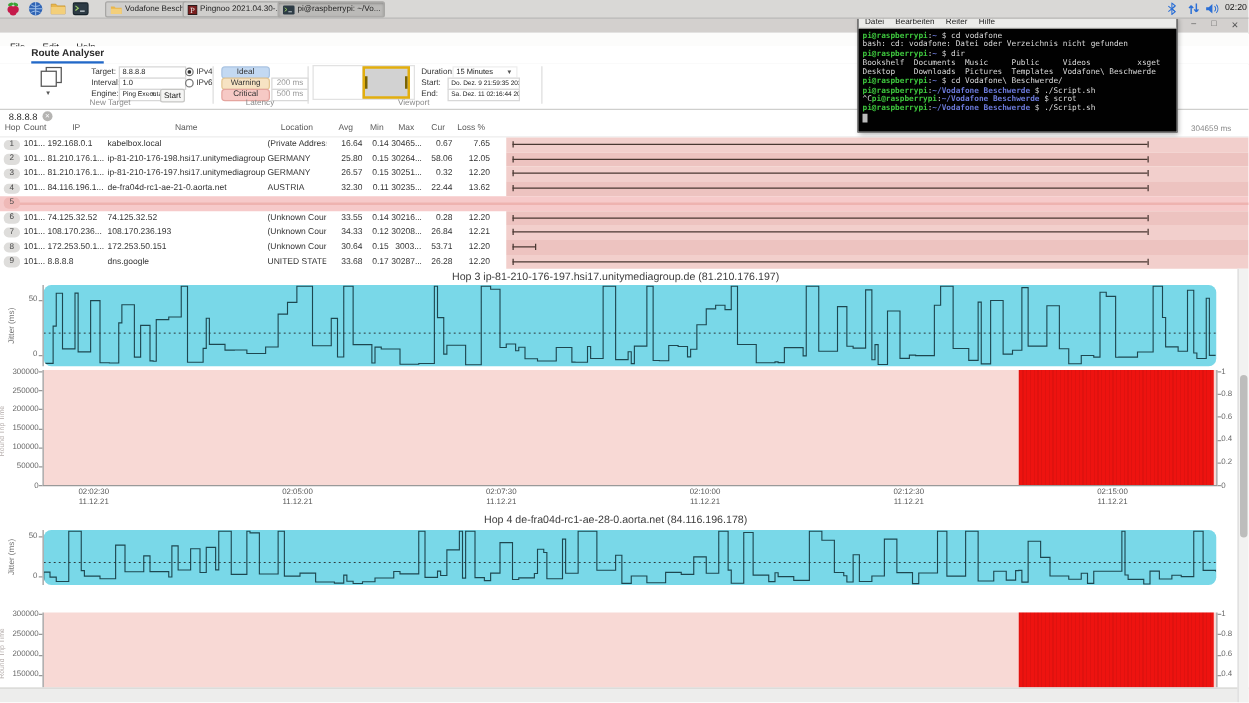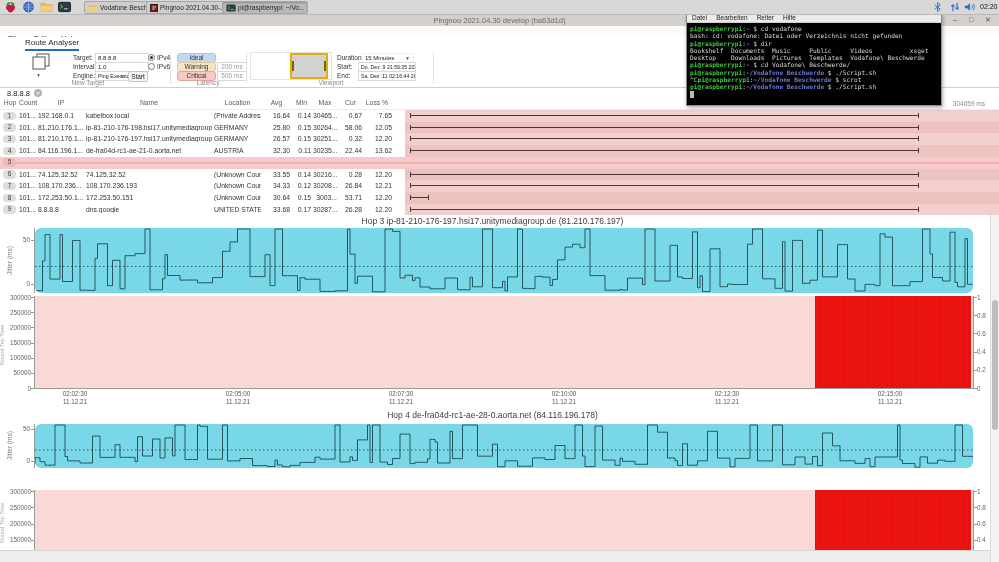--- a/index.html
+++ b/index.html
@@ -16,21 +16,21 @@
   .wbtn svg{flex:0 0 auto;}
   .clock{position:absolute;top:3px;font-size:7px;color:#111;}
   
   #titlebar{left:0;top:14px;width:999px;height:12px;background:#d3d0ce;border-bottom:1px solid #c2bfbd;}
   #titlebar .t{position:absolute;left:0;width:100%;top:2px;text-align:center;font-size:7.5px;color:#6e6a67;}
   .winctl{position:absolute;top:2px;font-size:7px;color:#555;}
   #menubar{left:0;top:26px;width:999px;height:11px;background:#fcfcfb;}
   .menu-item{display:inline-block;margin-left:0;margin-right:14px;font-size:7.5px;color:#1a1a1a;}
   #menubar .wrap{position:absolute;left:8px;top:1px;}
   #tabrow{left:0;top:37px;width:999px;height:14px;background:#fff;border-bottom:1px solid #e6e6e6;}
-  #ribbon-tab{position:absolute;left:25px;top:1px;font-size:8px;font-weight:normal;color:#2b2b2b;
+  #ribbon-tab{position:absolute;left:25px;top:1px;font-size:8px;font-weight:bold;color:#2b2b2b;
               padding-bottom:2px;border-bottom:2px solid #2268c8;}
   #ribbon{left:0;top:51px;width:999px;height:36px;background:#fff;border-bottom:1px solid #cfcfcd;}
   .vsep{position:absolute;top:2px;height:30px;width:1px;background:#dedede;}
   .rlabel{position:absolute;font-size:6.5px;color:#8a8a8a;text-align:center;}
   .flabel{position:absolute;font-size:6.5px;color:#333;}
   .rfield{position:absolute;height:8px;background:#fff;border:1px solid #d8d8d8;font-size:6px;color:#222;
           line-height:8px;padding-left:2px;overflow:hidden;white-space:nowrap;}
   .caret{position:absolute;font-size:5px;color:#555;}
   .rbtn{position:absolute;height:9px;background:#f5f5f4;border:1px solid #c6c6c4;border-radius:2px;
         font-size:6.5px;color:#222;text-align:center;line-height:9px;}
@@ -154,21 +154,20 @@
         <path d="M8.5 1 V9 M8.5 9 l-2-2.4 M8.5 9 l2-2.4" stroke="#2b6fd6" fill="none" stroke-width="1.4"></path>
       </svg>
     <svg class="tb-ico" style="left:964px;top:2px;width:11px;height:10px" viewBox="0 0 13 12">
         <path d="M1 4.5 h2.5 L7 1.5 v9 L3.5 7.5 H1 Z" fill="#2b6fd6"></path>
         <path d="M9 3.5 C10.5 4.8 10.5 7.2 9 8.5 M10.7 2 C13 4 13 8 10.7 10" stroke="#2b6fd6" fill="none" stroke-width="1"></path>
       </svg>
     <span class="clock" style="left:980px">02:20</span>
   </div>
 
   <div class="abs" id="titlebar">
-    <div class="t">Pingnoo 2021.04.30 develop (ba63d1d)</div>
     <span class="winctl" style="left:953px">–</span>
     <span class="winctl" style="left:969px">□</span>
     <span class="winctl" style="left:985px">✕</span>
   </div>
 
   <div class="abs" id="menubar">
       <div class="wrap" id="menu-items"><span class="menu-item">File</span><span class="menu-item">Edit</span><span class="menu-item">Help</span></div>
     </div>
 
   <div class="abs" id="tabrow">

